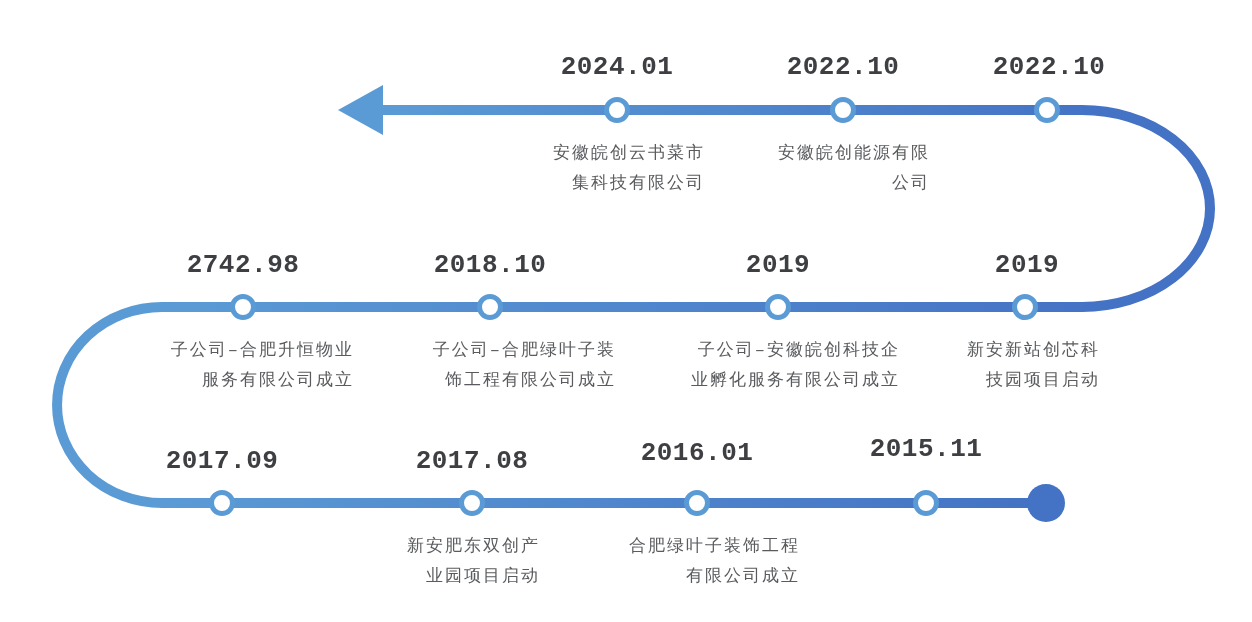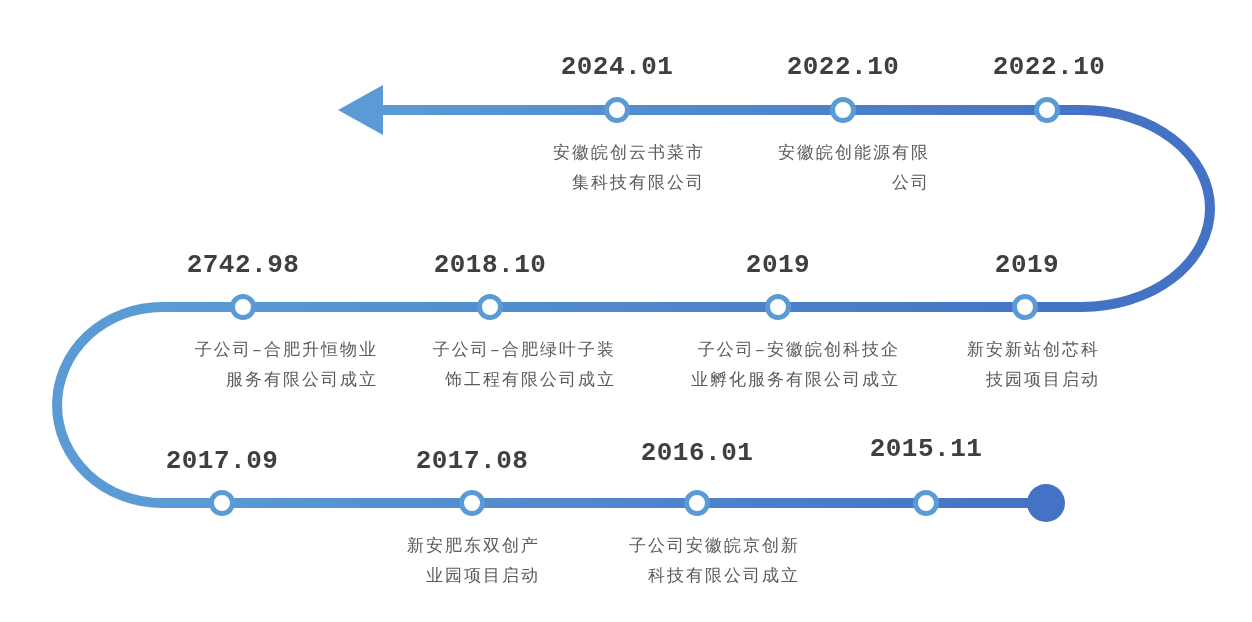--- a/index.html
+++ b/index.html
@@ -84,34 +84,34 @@
 
   <div class="ms-date" style="left:617px;top:52px">2024.01</div>
   <div class="ms-desc" style="left:550px;top:139px;width:155px">安徽皖创云书菜市集科技有限公司</div>
 
   <div class="ms-date" style="left:843px;top:52px">2022.10</div>
   <div class="ms-desc" style="left:775px;top:139px;width:155px">安徽皖创能源有限公司</div>
 
   <div class="ms-date" style="left:1049px;top:52px">2022.10</div>
 
   <div class="ms-date" style="left:243px;top:250px">2742.98</div>
-  <div class="ms-desc" style="left:192px;top:336px;width:186px">子公司–合肥升恒物业服务有限公司成立</div>
+  <div class="ms-desc" style="left:168px;top:336px;width:186px">子公司–合肥升恒物业服务有限公司成立</div>
 
   <div class="ms-date" style="left:490px;top:250px">2018.10</div>
   <div class="ms-desc" style="left:420px;top:336px;width:196px">子公司–合肥绿叶子装饰工程有限公司成立</div>
 
   <div class="ms-date" style="left:778px;top:250px">2019</div>
   <div class="ms-desc" style="left:685px;top:336px;width:215px">子公司–安徽皖创科技企业孵化服务有限公司成立</div>
 
   <div class="ms-date" style="left:1027px;top:250px">2019</div>
   <div class="ms-desc" style="left:960px;top:336px;width:140px">新安新站创芯科技园项目启动</div>
 
   <div class="ms-date" style="left:222px;top:446px">2017.09</div>
 
   <div class="ms-date" style="left:472px;top:446px">2017.08</div>
   <div class="ms-desc" style="left:400px;top:532px;width:140px">新安肥东双创产业园项目启动</div>
 
   <div class="ms-date" style="left:697px;top:438px">2016.01</div>
-  <div class="ms-desc" style="left:620px;top:532px;width:180px">子公司安徽皖京创新科技有限公司成立</div>
+  <div class="ms-desc" style="left:620px;top:532px;width:180px">合肥绿叶子装饰工程有限公司成立</div>
 
   <div class="ms-date" style="left:926px;top:434px">2015.11</div>
 
 </div>
 
 </body></html>

